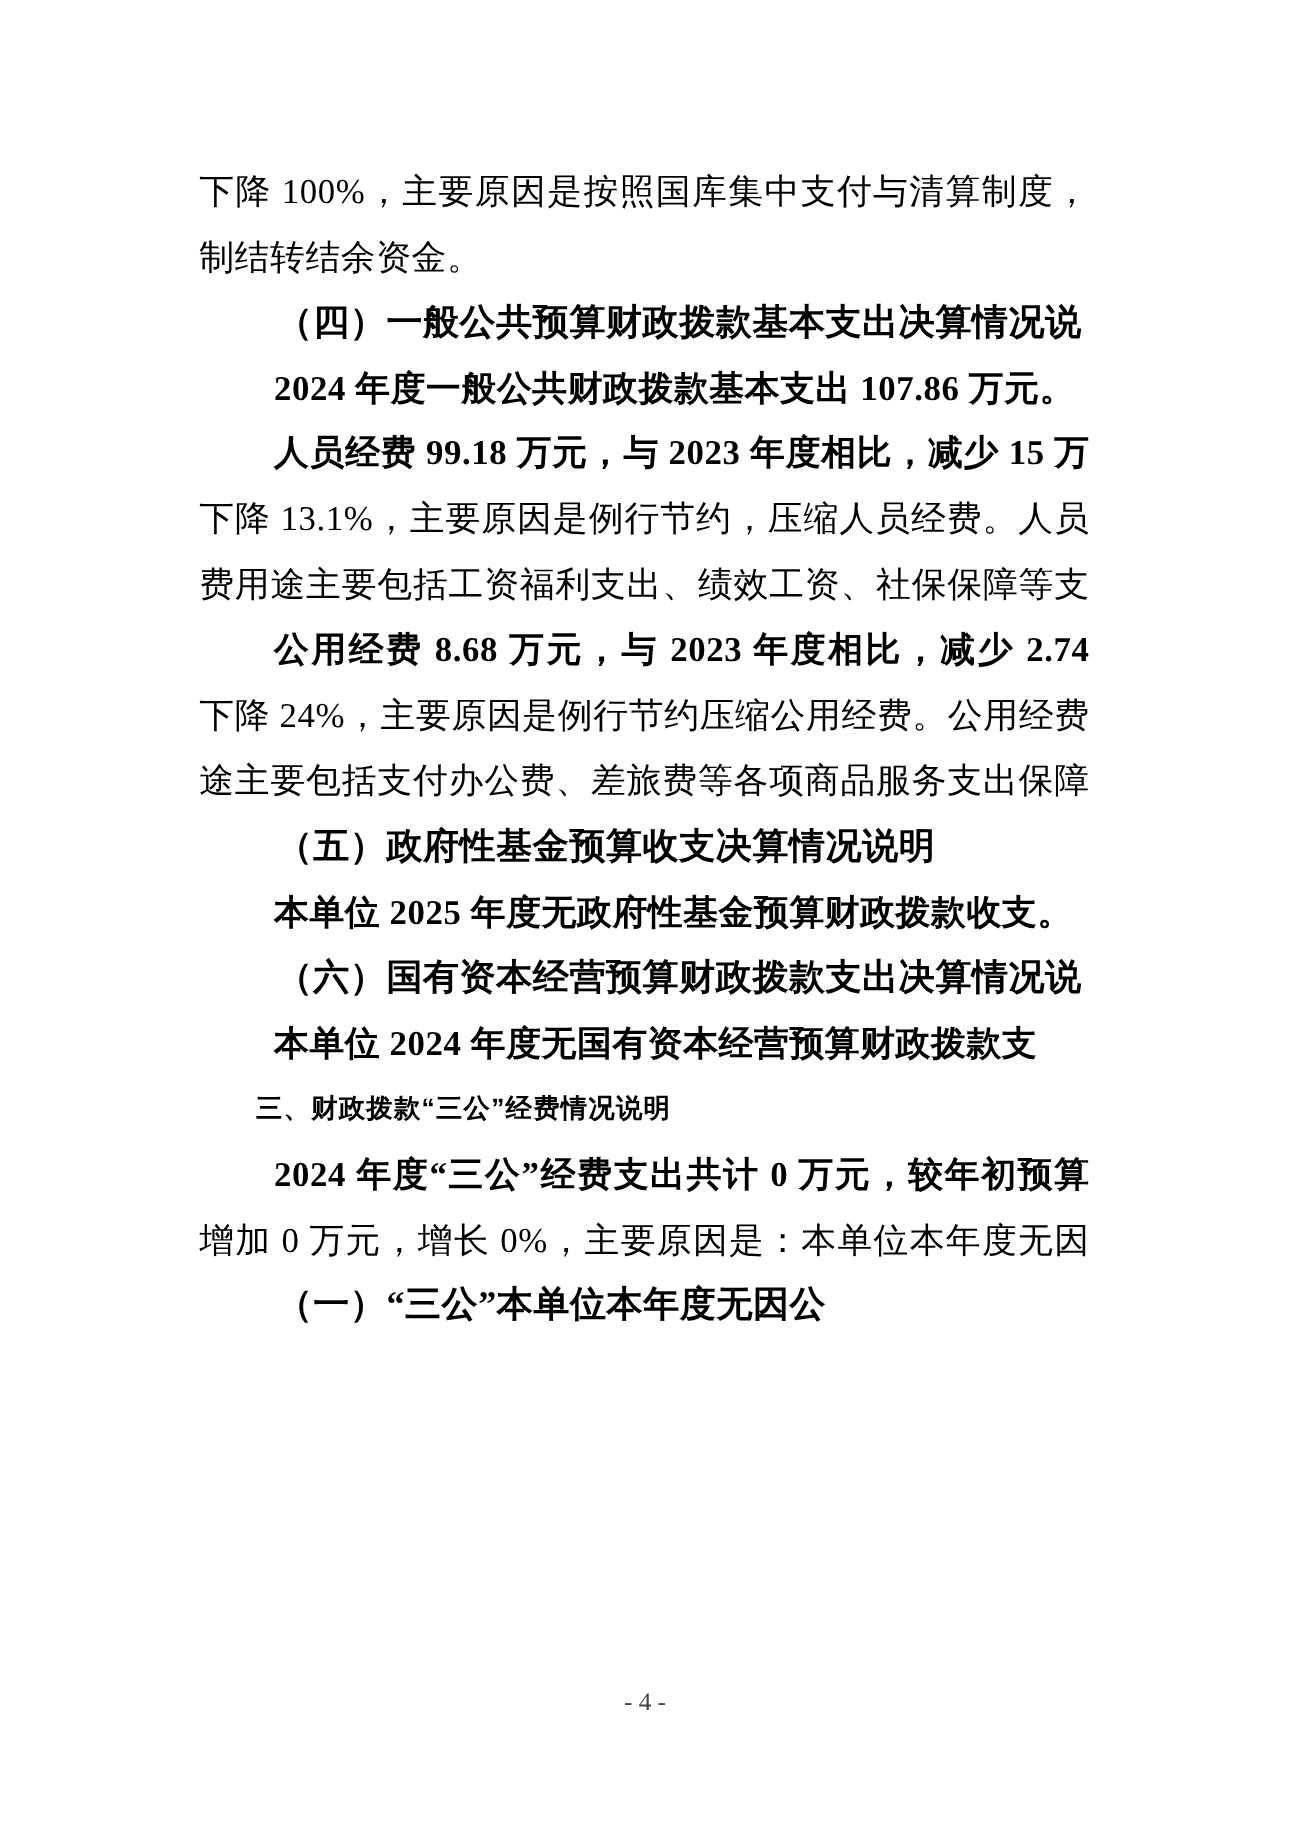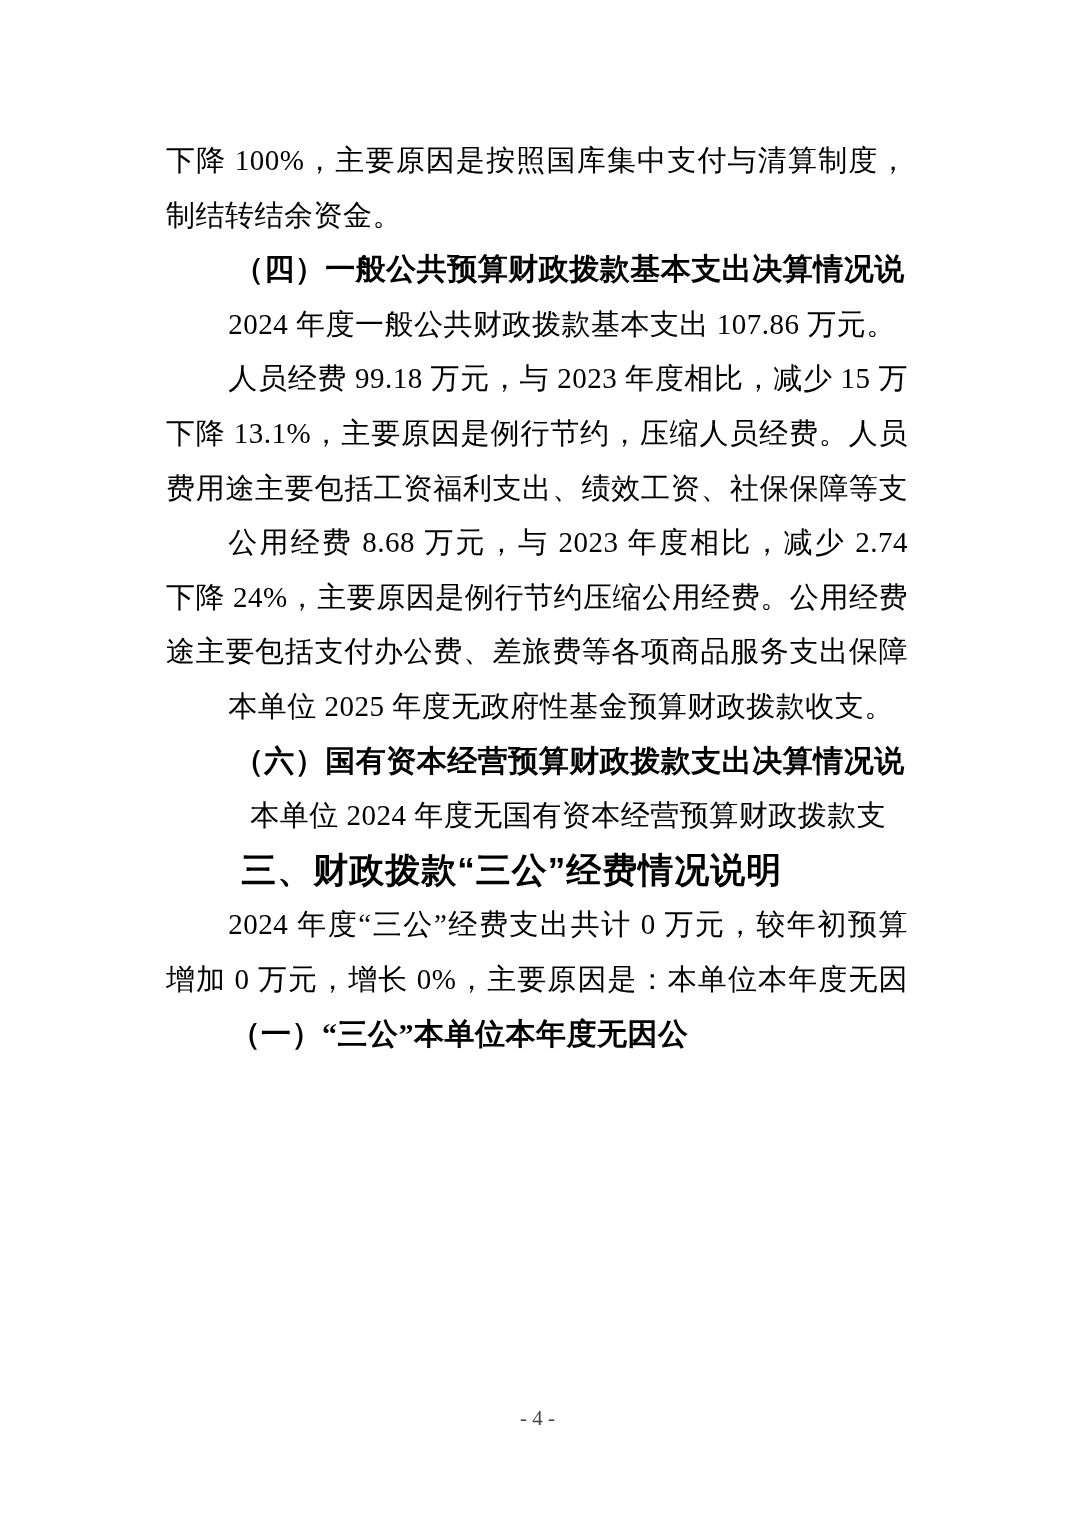--- a/index.html
+++ b/index.html
@@ -29,34 +29,35 @@
     overflow: hidden;
     white-space: normal;
     letter-spacing: 0.5px;
     color: #000000;
   }
   .line.full {
     text-align: justify;
     text-align-last: justify;
   }
   .line.end {
-    text-align: center;
+    text-align: left;
     text-align-last: left;
   }
   .line.indent {
     text-indent: 2.15em;
+    font-weight: bold;
   }
   .line.heading-serif {
     font-weight: bold;
     font-size: 30px;
     font-family: "Liberation Serif", "DejaVu Serif", serif;
   }
   .line.heading-hei {
     font-weight: bold;
-    font-size: 35px;
+    font-size: 22px;
     letter-spacing: 1px;
     font-family: "Liberation Sans", "DejaVu Sans", sans-serif;
   }
   #page-footer {
     position: absolute;
     left: 0;
     top: 1398px;
     width: 1075px;
     text-align: center;
     font-size: 21px;
@@ -73,20 +74,21 @@
       <div class="line  full">下降 100%，主要原因是按照国库集中支付与清算制度，控</div>
       <div class="line  end">制结转结余资金。</div>
       <div class="line heading-serif indent end">（四）一般公共预算财政拨款基本支出决算情况说明</div>
       <div class="line  indent end">2024 年度一般公共财政拨款基本支出 107.86 万元。</div>
       <div class="line  indent full">人员经费 99.18 万元，与 2023 年度相比，减少 15 万元，</div>
       <div class="line  full">下降 13.1%，主要原因是例行节约，压缩人员经费。人员经</div>
       <div class="line  full">费用途主要包括工资福利支出、绩效工资、社保保障等支出。</div>
       <div class="line  indent full">公用经费 8.68 万元，与 2023 年度相比，减少 2.74 万元，</div>
       <div class="line  full">下降 24%，主要原因是例行节约压缩公用经费。公用经费用</div>
       <div class="line  full">途主要包括支付办公费、差旅费等各项商品服务支出保障本</div>
+      <div class="line heading-serif indent end">（五）政府性基金预算收支决算情况说明</div>
       <div class="line  indent end">本单位 2025 年度无政府性基金预算财政拨款收支。</div>
       <div class="line heading-serif indent end">（六）国有资本经营预算财政拨款支出决算情况说明</div>
       <div class="line  indent end">本单位 2024 年度无国有资本经营预算财政拨款支出。</div>
       <div class="line heading-hei indent end">三、财政拨款“三公”经费情况说明</div>
       <div class="line  indent full">2024 年度“三公”经费支出共计 0 万元，较年初预算数</div>
       <div class="line  full">增加 0 万元，增长 0%，主要原因是：本单位本年度无因公</div>
       <div class="line heading-serif indent end">（一）“三公”本单位本年度无因公</div>
     </div>
   <div id="page-footer">
     <span>- 4 -</span>

